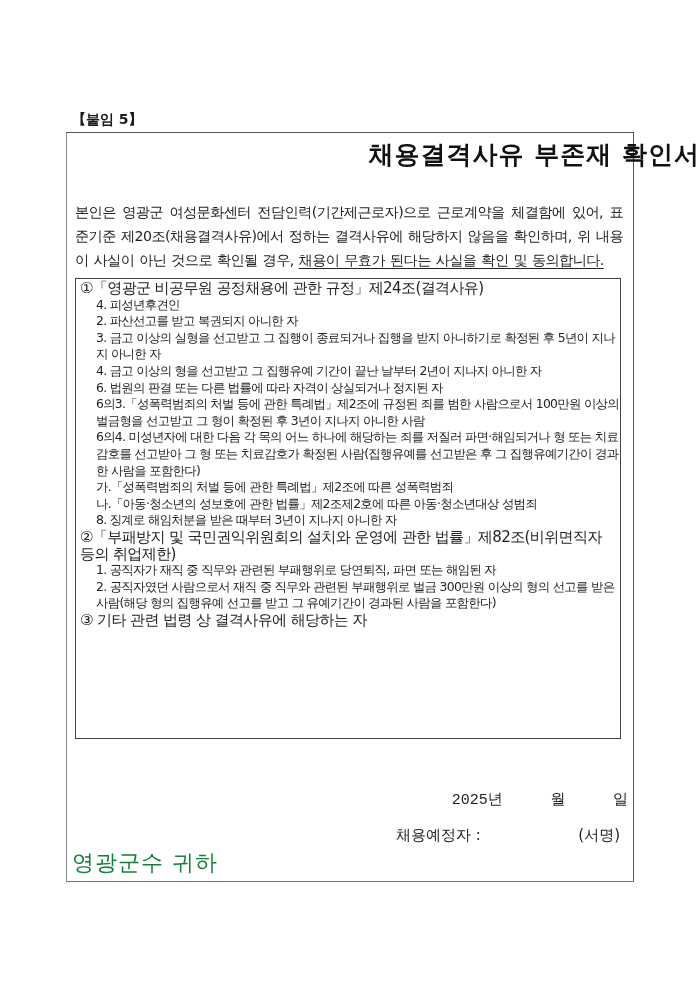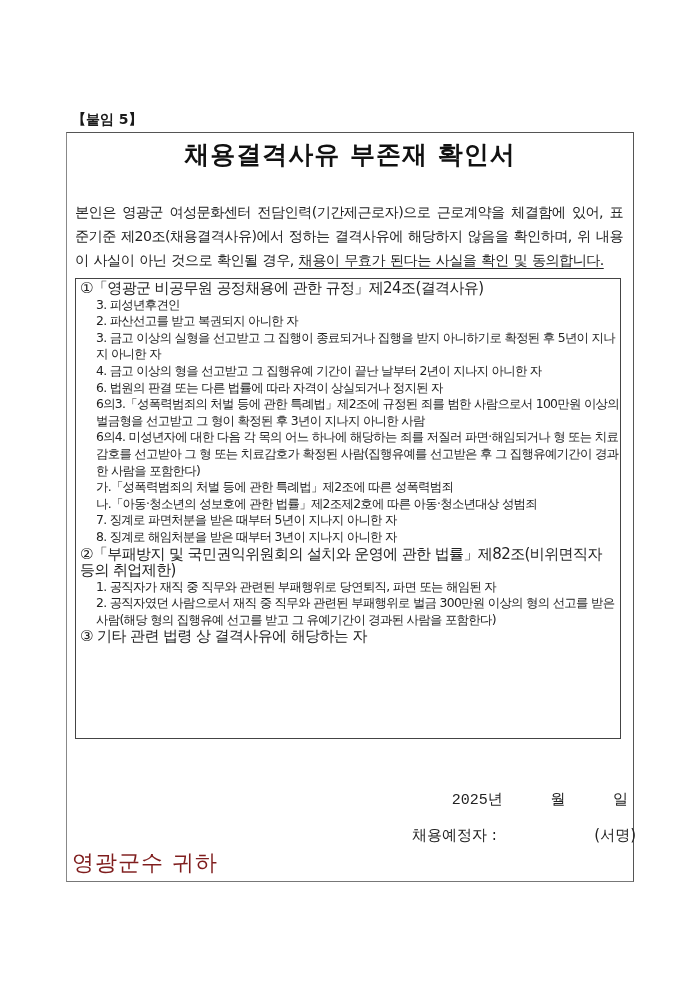--- a/index.html
+++ b/index.html
@@ -1,61 +1,60 @@
 <!DOCTYPE html>
 <html><head>
 <meta charset="utf-8">
 <style>
   html, body { margin:0; padding:0; background:#ffffff; }
   body { width:700px; height:990px; position:relative; overflow:hidden;
          font-family:"DejaVu Sans", "Liberation Sans", sans-serif; color:#1a1a1a; }
   .attach-label { position:absolute; left:72px; top:98px; font-size:14px; font-weight:bold; letter-spacing:0px;margin-top:13px; }
   .outer-box { position:absolute; left:66px; top:132px; width:568px; height:750px;
                border:1.5px solid #555; box-sizing:border-box; border-bottom-color:#777; border-left-color:#888; }
-  .title { position:absolute; left:0; right:0; top:138px; text-align:center; font-size:25px; font-weight:bold;
+  .title { position:absolute; left:0; right:0; top:138px; text-align:right; font-size:25px; font-weight:bold;
            letter-spacing:1px; color:#111; }
   .intro { position:absolute; left:75px; top:200px; width:548px; font-size:14.2px; line-height:24px; color:#222;
            text-align:justify; letter-spacing:-0.6px; word-spacing:1px; }
   .intro .u { text-decoration:underline; text-underline-offset:3px; }
   .inner-box { position:absolute; left:75px; top:278px; width:546px; height:461px; border:1.5px solid #444;
                box-sizing:border-box; }
   .inner-content { position:absolute; left:80px; top:280px; width:540px; font-size:12.4px; line-height:16.6px;
                    color:#222; letter-spacing:-0.7px; }
   .sec { font-size:15px; letter-spacing:-0.6px; }
   .item { padding-left:16px; }
   .date-line { position:absolute; right:72px; top:790px; font-size:15px; color:#222; font-family:"DejaVu Sans", sans-serif; }
   .date-line span { display:inline-block;font-family:Liberation Mono, monospace; }
-  .sign-line { position:absolute; right:64px; top:826px; font-size:15px; color:#222; }
-  .recipient { position:absolute; left:72px; top:848px; font-size:22px; color:#7f1d1d; letter-spacing:1px; }
+  .sign-line { position:absolute; right:80px; top:826px; font-size:15px; color:#222; }
+  .recipient { position:absolute; left:72px; top:848px; font-size:22px; color:#15803d; letter-spacing:1px; }
 </style>
 </head>
 <body>
 
 <div class="attach-label">【붙임 5】</div>
 
 <div class="outer-box"></div>
 
 <div class="title">채용결격사유 부존재 확인서</div>
 
 <div class="intro"><span>본인은 영광군 여성문화센터 전담인력(기간제근로자)으로 근로계약을 체결함에 있어, 표준기준 제20조(채용결격사유)에서 정하는 결격사유에 해당하지 않음을 확인하며, 위 내용이 사실이 아닌 것으로 확인될 경우, </span><span class="u">채용이 무효가 된다는 사실을 확인 및 동의합니다.</span></div>
 
 <div class="inner-box"></div>
 
 <div class="inner-content">
   <div class="sec">①「영광군 비공무원 공정채용에 관한 규정」제24조(결격사유)</div>
-  <div class="item">3. 피성년후견인</div>
+  <div class="item">4. 피성년후견인</div>
   <div class="item">2. 파산선고를 받고 복권되지 아니한 자</div>
   <div class="item">3. 금고 이상의 실형을 선고받고 그 집행이 종료되거나 집행을 받지 아니하기로 확정된 후 5년이 지나지 아니한 자</div>
   <div class="item">4. 금고 이상의 형을 선고받고 그 집행유예 기간이 끝난 날부터 2년이 지나지 아니한 자</div>
   <div class="item">6. 법원의 판결 또는 다른 법률에 따라 자격이 상실되거나 정지된 자</div>
   <div class="item">6의3.「성폭력범죄의 처벌 등에 관한 특례법」제2조에 규정된 죄를 범한 사람으로서 100만원 이상의 벌금형을 선고받고 그 형이 확정된 후 3년이 지나지 아니한 사람</div>
   <div class="item">6의4. 미성년자에 대한 다음 각 목의 어느 하나에 해당하는 죄를 저질러 파면·해임되거나 형 또는 치료감호를 선고받아 그 형 또는 치료감호가 확정된 사람(집행유예를 선고받은 후 그 집행유예기간이 경과한 사람을 포함한다)</div>
   <div class="item">가.「성폭력범죄의 처벌 등에 관한 특례법」제2조에 따른 성폭력범죄</div>
   <div class="item">나.「아동·청소년의 성보호에 관한 법률」제2조제2호에 따른 아동·청소년대상 성범죄</div>
-  <div class="item">7. 징계로 파면처분을 받은 때부터 5년이 지나지 아니한 자</div>
   <div class="item">8. 징계로 해임처분을 받은 때부터 3년이 지나지 아니한 자</div>
   <div class="sec">②「부패방지 및 국민권익위원회의 설치와 운영에 관한 법률」제82조(비위면직자 등의 취업제한)</div>
   <div class="item">1. 공직자가 재직 중 직무와 관련된 부패행위로 당연퇴직, 파면 또는 해임된 자</div>
   <div class="item">2. 공직자였던 사람으로서 재직 중 직무와 관련된 부패행위로 벌금 300만원 이상의 형의 선고를 받은 사람(해당 형의 집행유예 선고를 받고 그 유예기간이 경과된 사람을 포함한다)</div>
   <div class="sec">③ 기타 관련 법령 상 결격사유에 해당하는 자</div>
 </div>
 
 <div class="date-line">
   <span>2025년</span>
   <span style="width:38px"></span>

